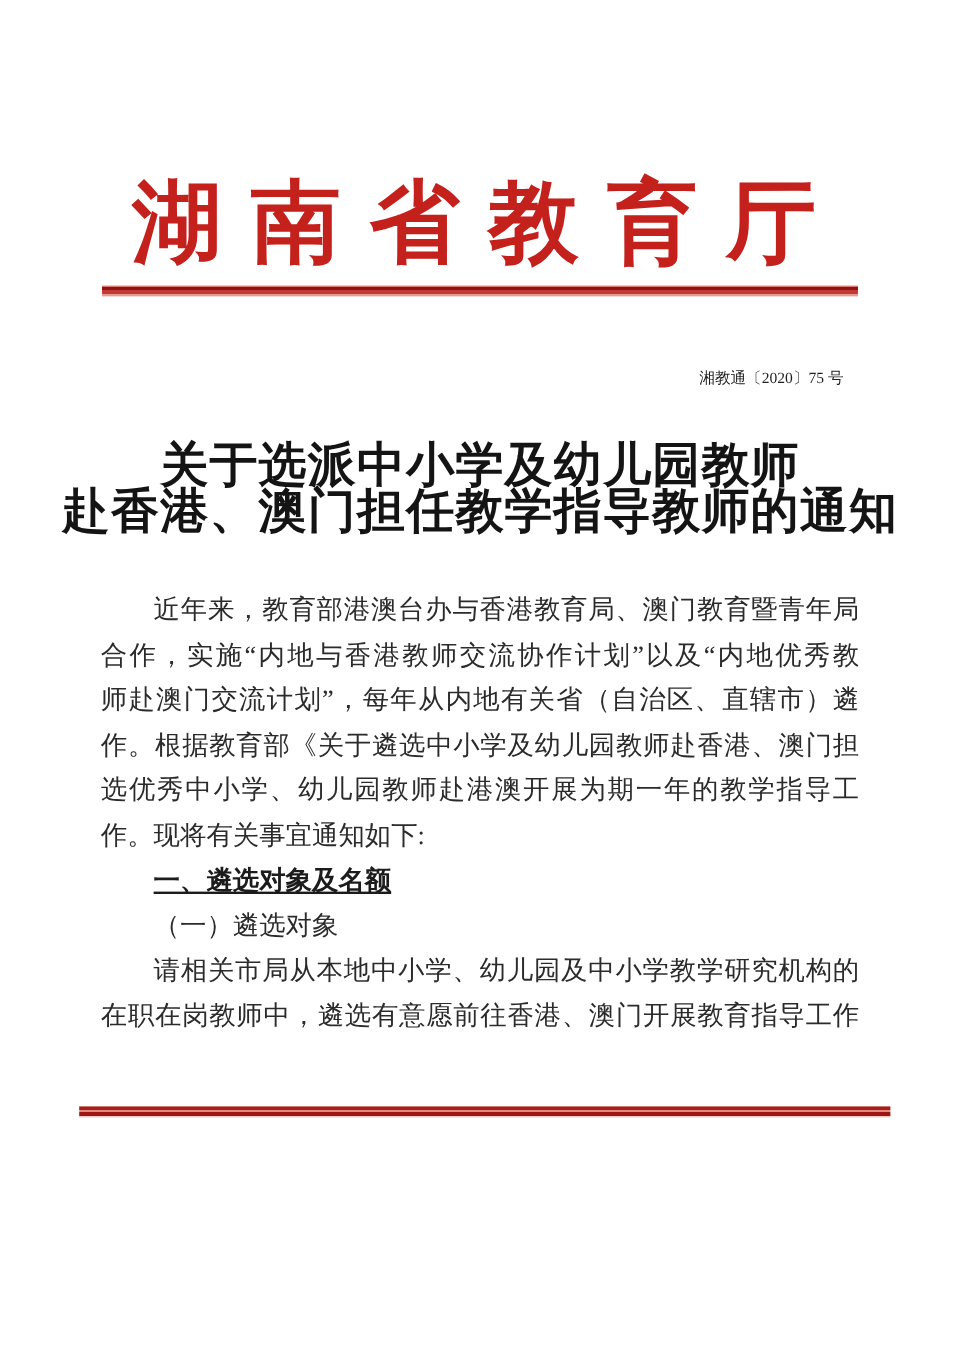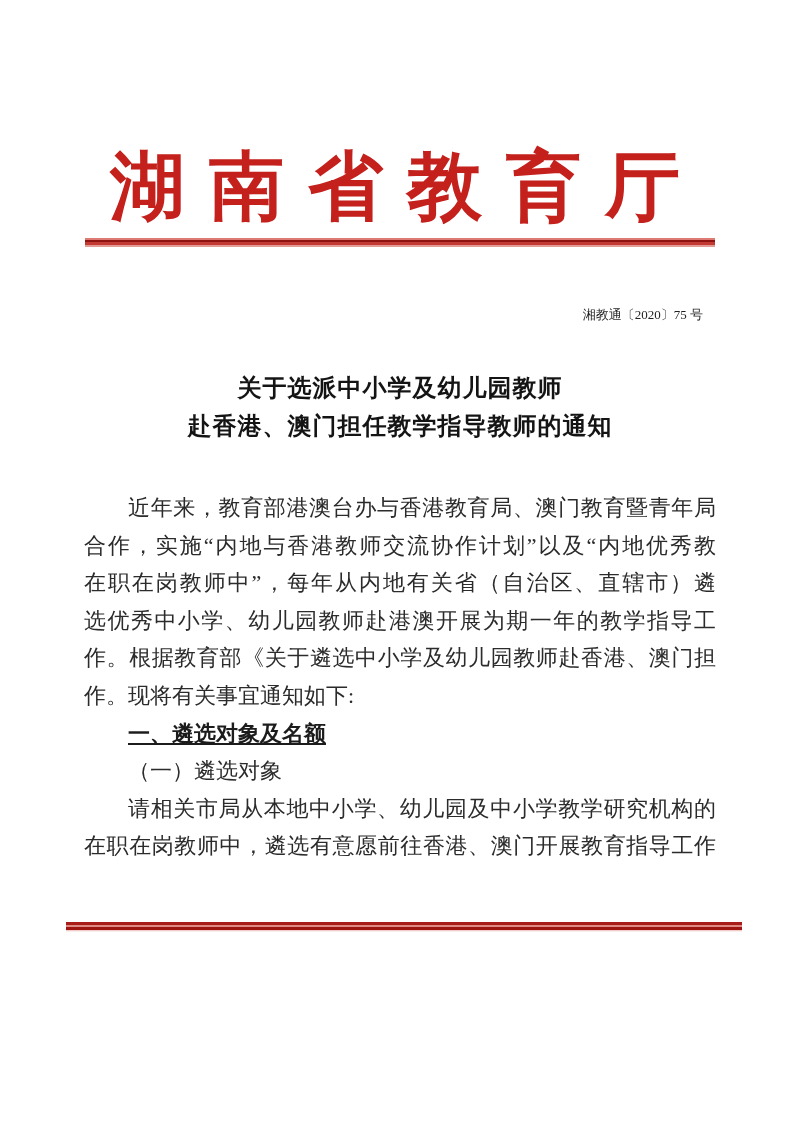--- a/index.html
+++ b/index.html
@@ -52,21 +52,21 @@
     white-space: nowrap;
   }
   
   .doc-title {
     position: absolute;
     top: 369px;
     left: 0;
     width: 100%;
     text-align: center;
     font-weight: 700;
-    font-size: 24px;
+    font-size: 40px;
     line-height: 38px;
     color: #141414;
     letter-spacing: 1px;
   }
   
   .doc-body {
     position: absolute;
     top: 489px;
     left: 84px;
     width: 632px;
@@ -118,23 +118,23 @@
 
   <div class="doc-title">
     <div>关于选派中小学及幼儿园教师</div>
     <div>赴香港、澳门担任教学指导教师的通知</div>
   </div>
 
   <div class="doc-body">
 
     <div class="line just first">近年来，教育部港澳台办与香港教育局、澳门教育暨青年局</div>
     <div class="line just">合作，实施“内地与香港教师交流协作计划”以及“内地优秀教</div>
-    <div class="line just">在职在岗教师中”，每年从内地有关省（自治区、直辖市）遴</div>
+    <div class="line just">师赴澳门交流计划”，每年从内地有关省（自治区、直辖市）遴</div>
+    <div class="line just">作。根据教育部《关于遴选中小学及幼儿园教师赴香港、澳门担</div>
     <div class="line just">选优秀中小学、幼儿园教师赴港澳开展为期一年的教学指导工</div>
-    <div class="line just">作。根据教育部《关于遴选中小学及幼儿园教师赴香港、澳门担</div>
     <div class="line">作。现将有关事宜通知如下:</div>
 
     <div class="line heading first">一、遴选对象及名额</div>
     <div class="line first">（一）遴选对象</div>
 
     <div class="line just first">请相关市局从本地中小学、幼儿园及中小学教学研究机构的</div>
     <div class="line just">在职在岗教师中，遴选有意愿前往香港、澳门开展教育指导工作</div>
   </div>
 
   <div class="artifact-rule"></div>

